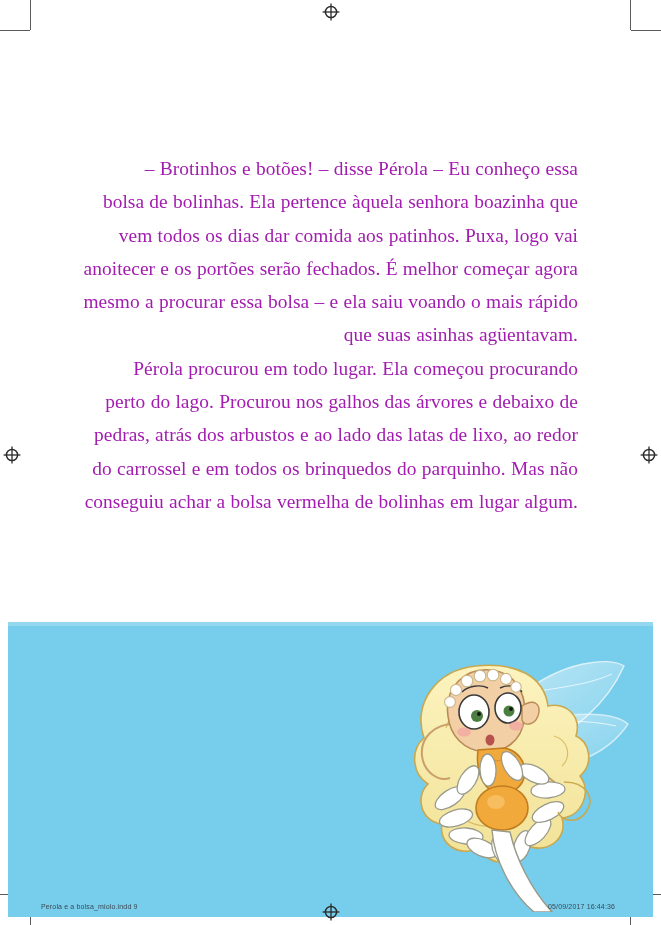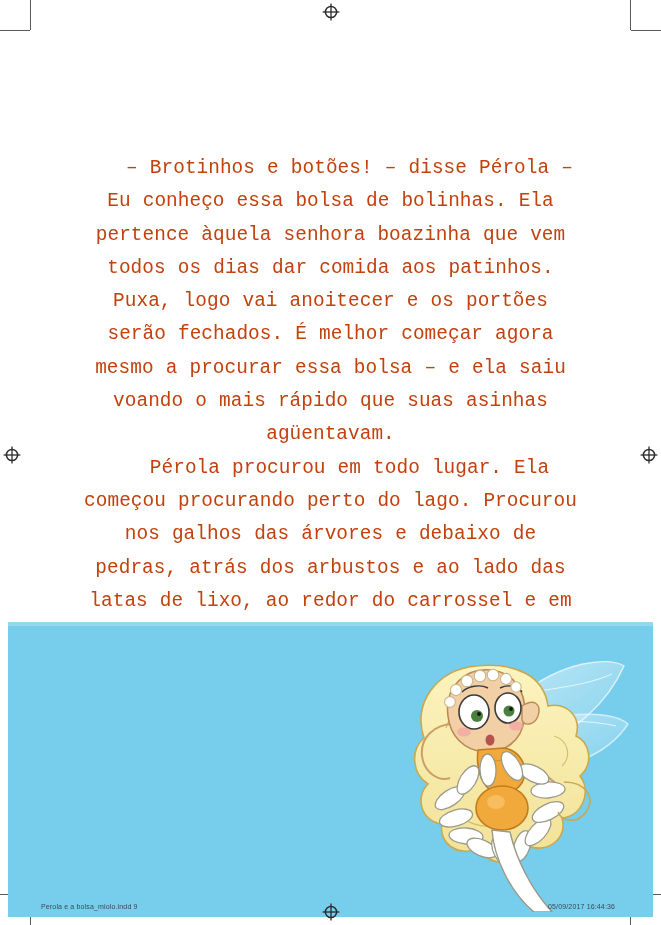--- a/index.html
+++ b/index.html
@@ -36,26 +36,26 @@
 
   
   .text-block {
     position: absolute;
     left: 83px;
     top: 152px;
     width: 495px;
   }
   .para {
     margin: 0;
-    font-family: Liberation Mono, monospace;
+    font-family: Liberation Serif, serif;
     font-size: 19.4px;
     line-height: 33.3px;
-    color: #c2410c;
+    color: #a21caf;
     text-indent: 38px;
-    text-align: center;
+    text-align: right;
     letter-spacing: 0.05px;
     word-spacing: 0.4px;
   }
 
   
   .illo-band {
     position: absolute;
     left: 8px;
     top: 622px;
     width: 645px;

